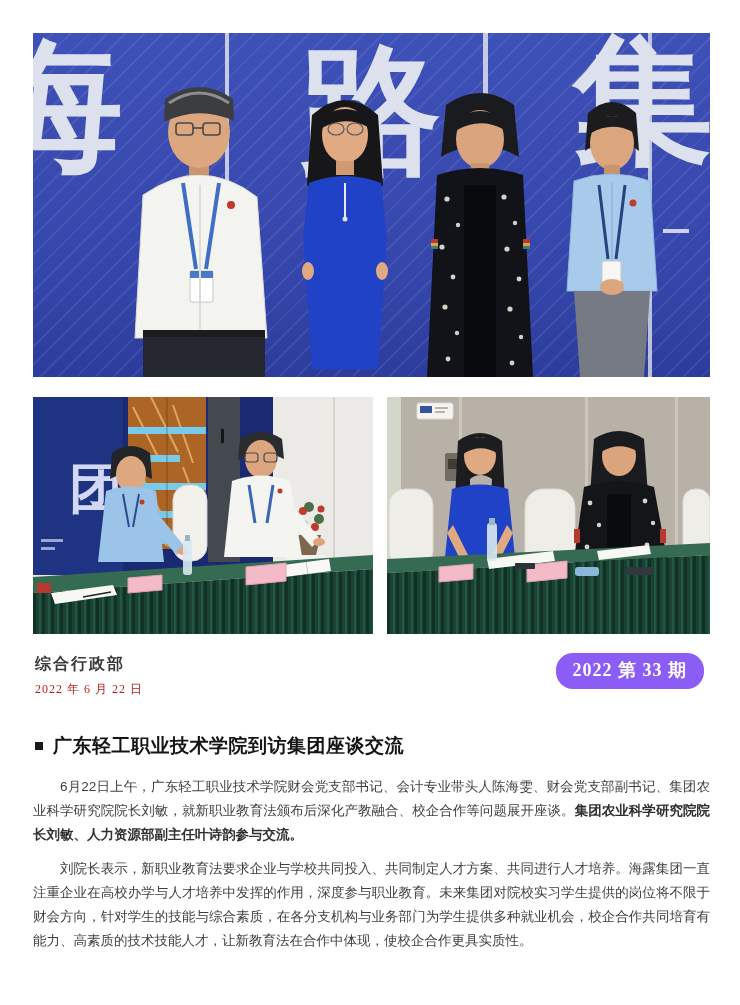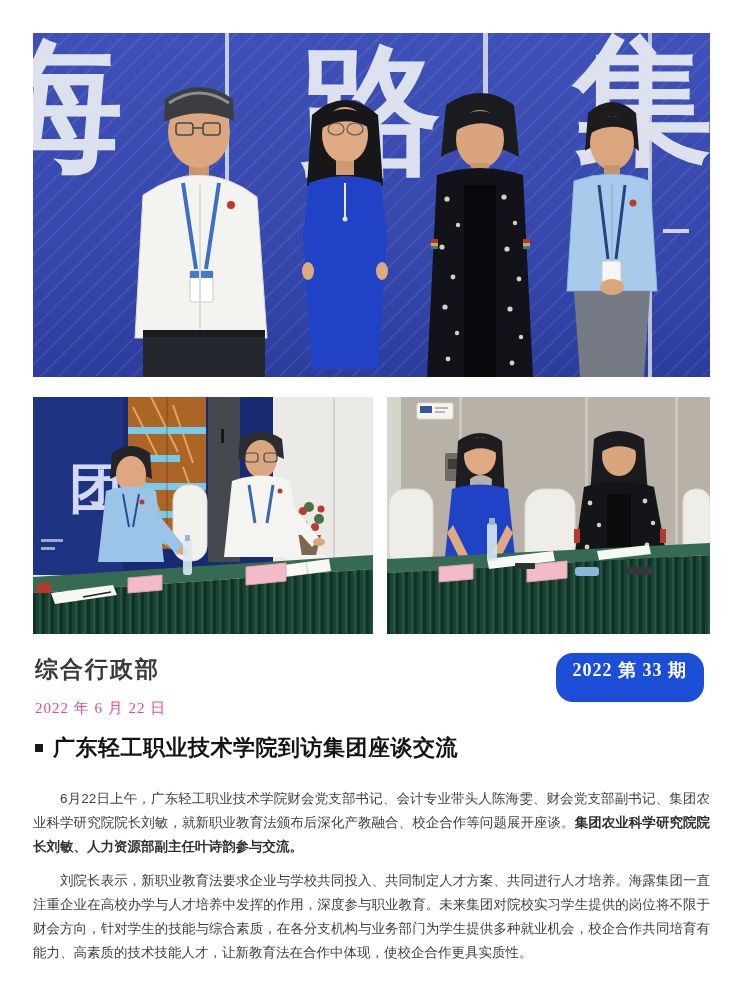--- a/index.html
+++ b/index.html
@@ -16,35 +16,35 @@
     background:
       repeating-linear-gradient(135deg, rgba(255,255,255,0.07) 0 2px, rgba(255,255,255,0) 2px 13px),
       linear-gradient(180deg,#3e51b8 0%,#3546ab 70%,#2c3c9c 100%);
   }
   .photo-bl{left:33px;top:397px;width:340px;height:237px;background:#ecebe7;}
   .photo-br{left:387px;top:397px;width:323px;height:237px;background:#b8b1a7;}
 
   .meta-left{position:absolute;left:35px;top:654px;}
   .dept{
     font-family:Liberation Sans, sans-serif;
-    font-size:23px;font-weight:bold;color:#3a3a3a;letter-spacing:2px;
+    font-size:16px;font-weight:bold;color:#3a3a3a;letter-spacing:2px;
   }
   .date{
     font-family:"Liberation Serif","DejaVu Serif",serif;
-    font-size:15px;color:#ec4899;margin-top:14px;letter-spacing:1px;
+    font-size:12px;color:#b91c1c;margin-top:6px;letter-spacing:1px;
   }
   .badge{
-    position:absolute;right:36px;top:653px;height:49px;line-height:35px;
-    padding:0 17px;border-radius:17px;background:#1d4ed8;color:#ffffff;
+    position:absolute;right:36px;top:653px;height:36px;line-height:35px;
+    padding:0 17px;border-radius:17px;background:#8b5cf6;color:#ffffff;
     font-family:"Liberation Serif","DejaVu Serif",serif;
     font-size:18px;font-weight:bold;letter-spacing:1px;
   }
   .article{position:absolute;left:33px;top:733px;width:677px;}
   .headline{
-    margin:0 0 24px 0;font-size:22px;font-weight:bold;color:#141414;
+    margin:0 0 16px 0;font-size:19px;font-weight:bold;color:#141414;
     letter-spacing:0.5px;display:flex;align-items:center;
   }
   .bullet{
     display:inline-block;width:8px;height:8px;background:#1a1a1a;
     margin:0 10px 0 2px;flex:0 0 auto;
   }
   .article p{
     margin:0 0 10px 0;font-size:13.5px;line-height:1.78;color:#3f3f3f;
     text-align:justify;text-indent:2em;
   }

